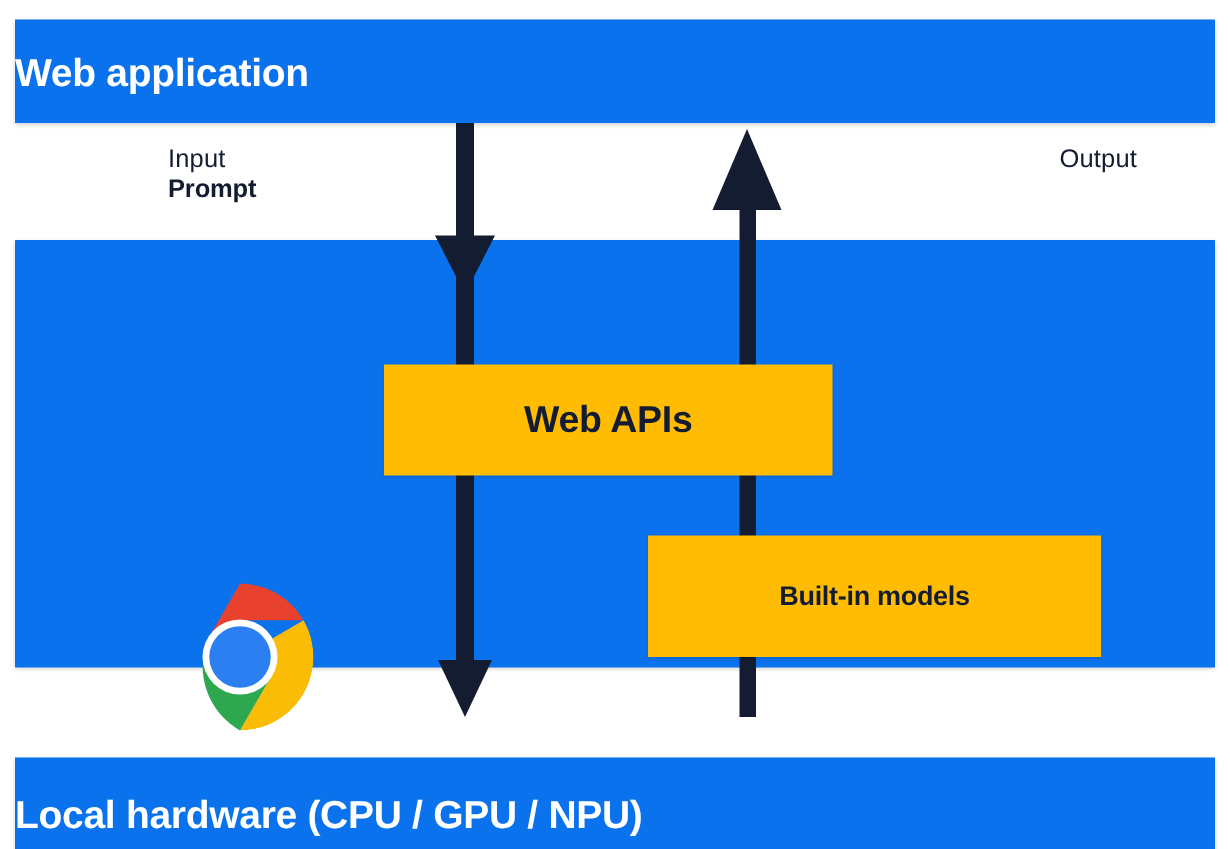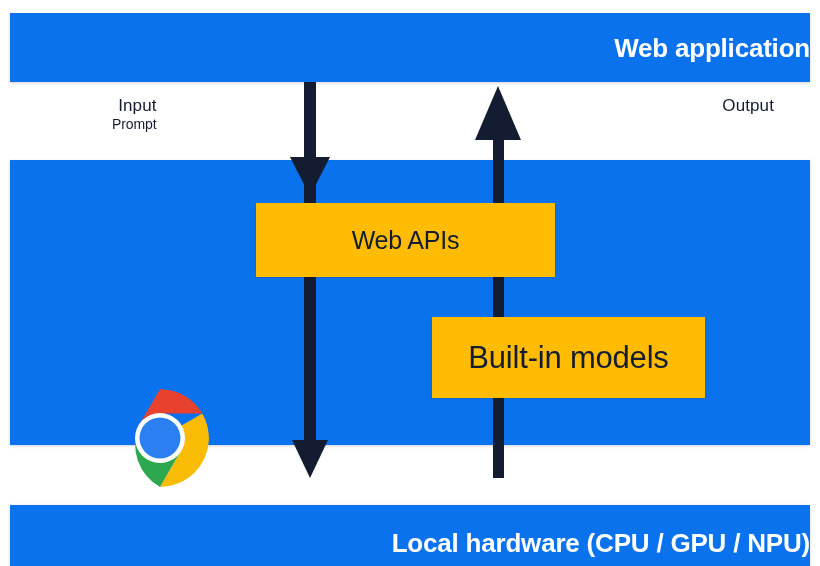--- a/index.html
+++ b/index.html
@@ -19,21 +19,21 @@
     overflow: hidden;
   }
 
   
   .band {
     position: absolute;
     background: #0b72ed;
     box-shadow: 0 1px 3px rgba(0,0,0,0.18);
     display: flex;
     align-items: center;
-    justify-content: flex-end;
+    justify-content: flex-start;
   }
   #band-top {
     left: 10px;
     top: 13px;
     width: 800px;
     height: 69px;
   }
   #band-mid {
     left: 10px;
     top: 160px;
@@ -65,31 +65,31 @@
     line-height: 1.18;
   }
   .flow-label .kicker {
     display: block;
     font-size: 17px;
     font-weight: 400;
     letter-spacing: 0.1px;
   }
   .flow-label .strong {
     display: block;
-    font-size: 14px;
-    font-weight: 400;
+    font-size: 17px;
+    font-weight: 700;
     letter-spacing: -0.1px;
   }
   #label-input {
     left: 112px;
     top: 96px;
-    text-align: right;
+    text-align: left;
   }
   #label-output {
-    right: 46px;
+    right: 62px;
     top: 96px;
   }
 
   
   .arrow-layer {
     position: absolute;
     left: 0;
     top: 0;
     width: 820px;
     height: 566px;
@@ -98,37 +98,38 @@
 
   
   .amber-box {
     position: absolute;
     background: #ffbc02;
     display: flex;
     align-items: center;
     justify-content: center;
     text-align: right;
     color: #131c30;
-    font-weight: 400;
+    font-weight: 700;
     box-shadow: 0 1px 2px rgba(0,0,0,0.12);
+    margin-top: 40px;
   }
   #box-web-apis {
     left: 256px;
     top: 203px;
     width: 299px;
     height: 74px;
     font-size: 25px;
     letter-spacing: -0.2px;
   }
   #box-builtin {
     left: 432px;
     top: 317px;
-    width: 273px;
+    width: 302px;
     height: 81px;
-    font-size: 31px;
+    font-size: 18px;
     line-height: 1.22;
     letter-spacing: -0.2px;
   }
   #box-builtin .two-line {
     display: block;
   }
 
   
   #browser-block {
     position: absolute;

